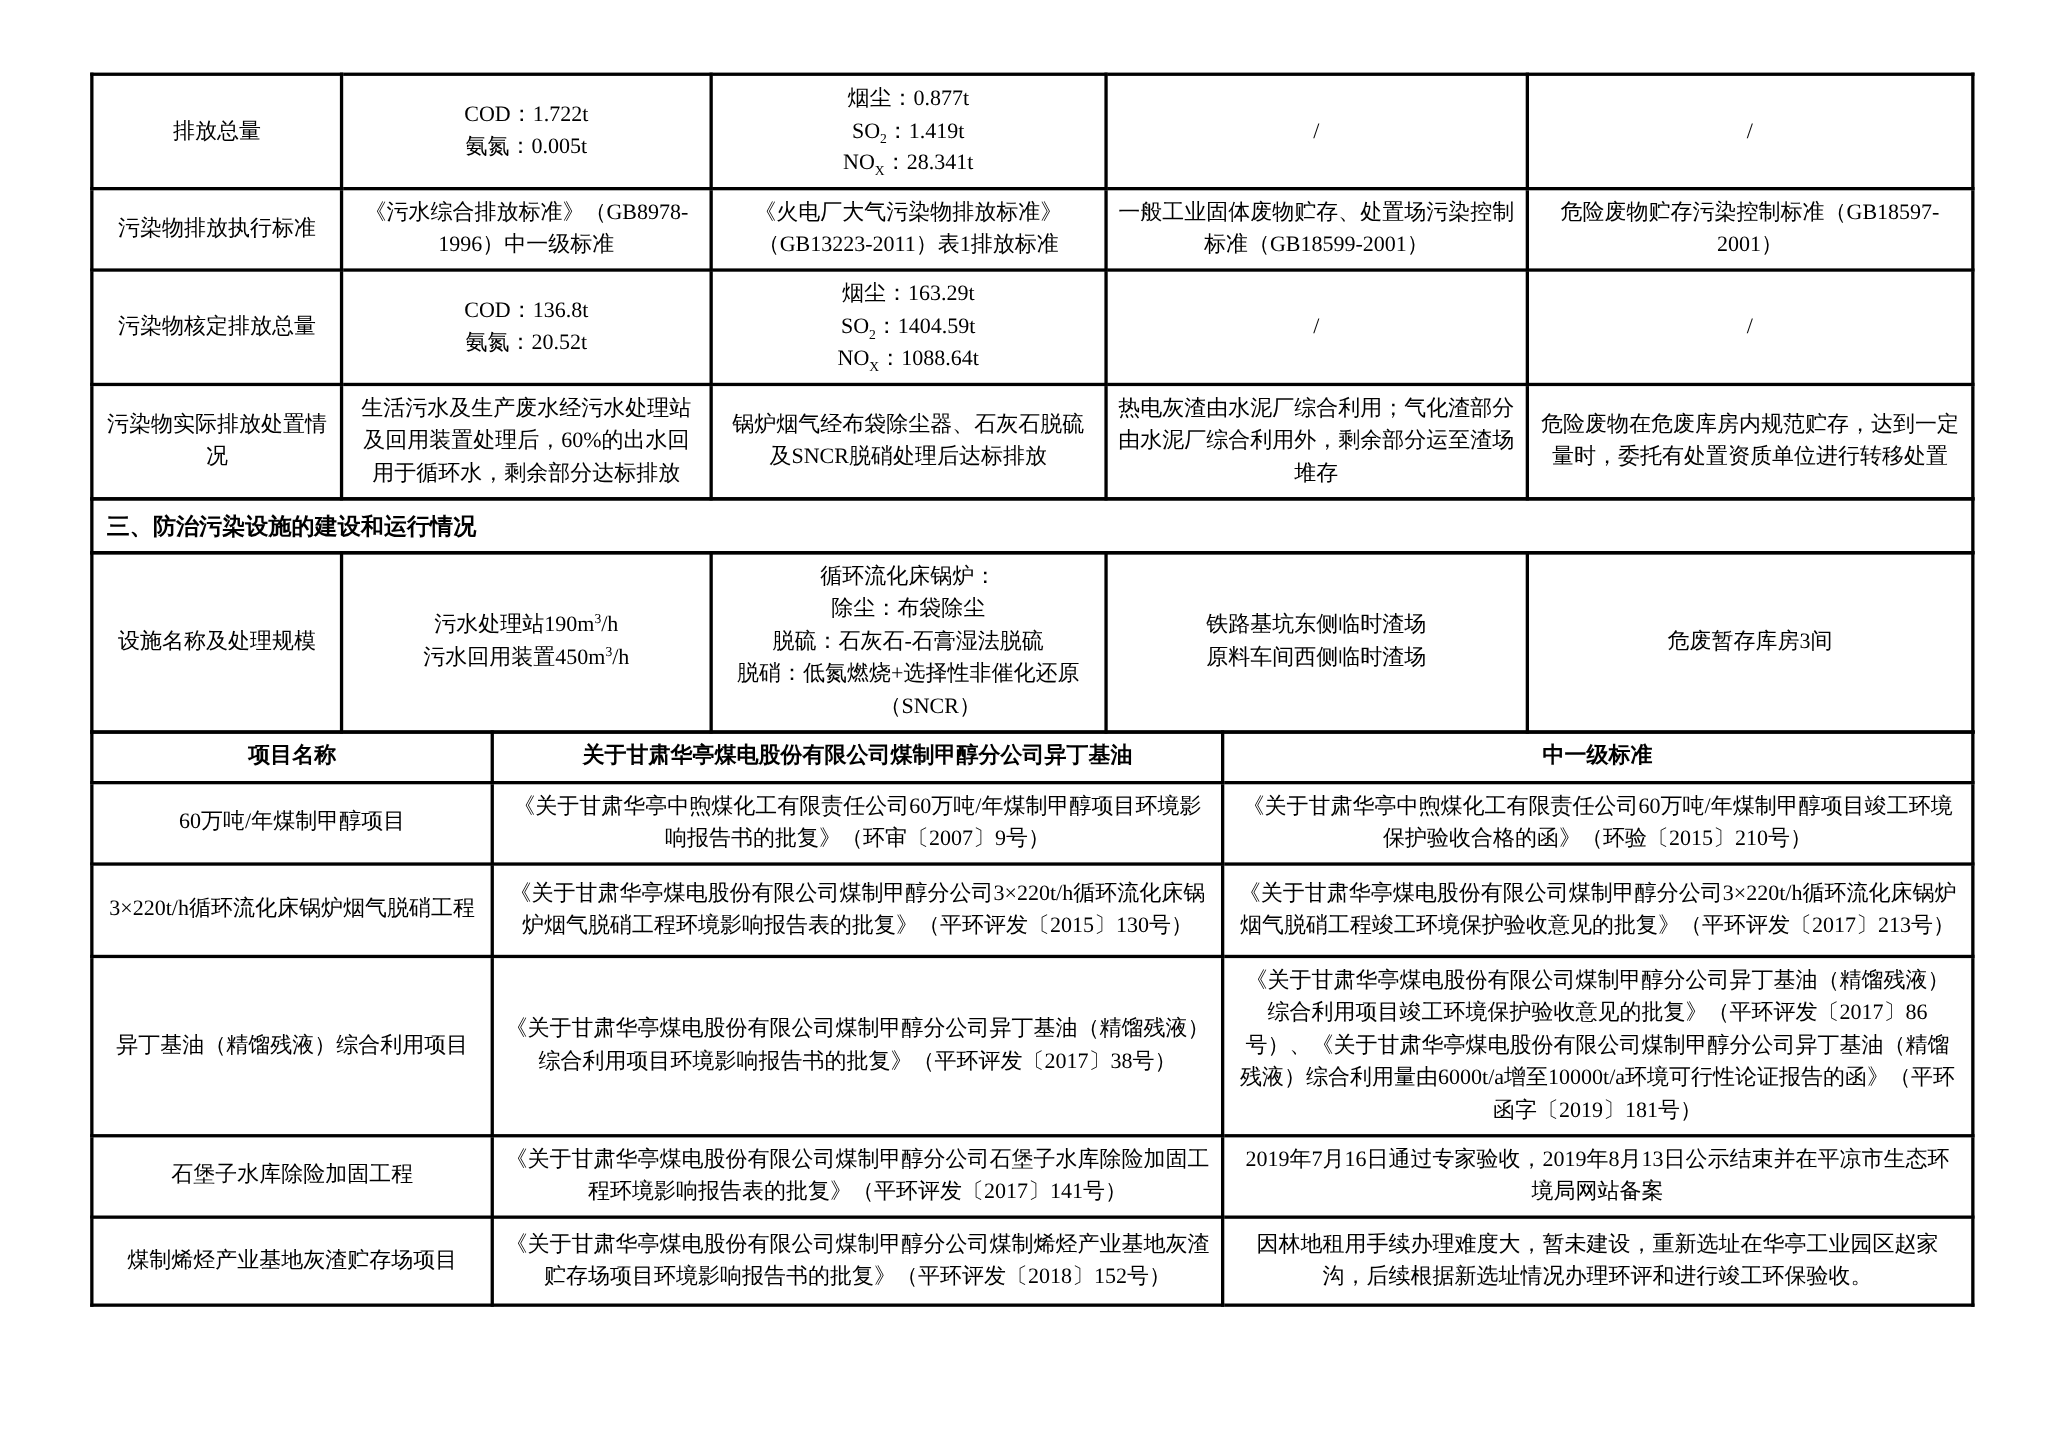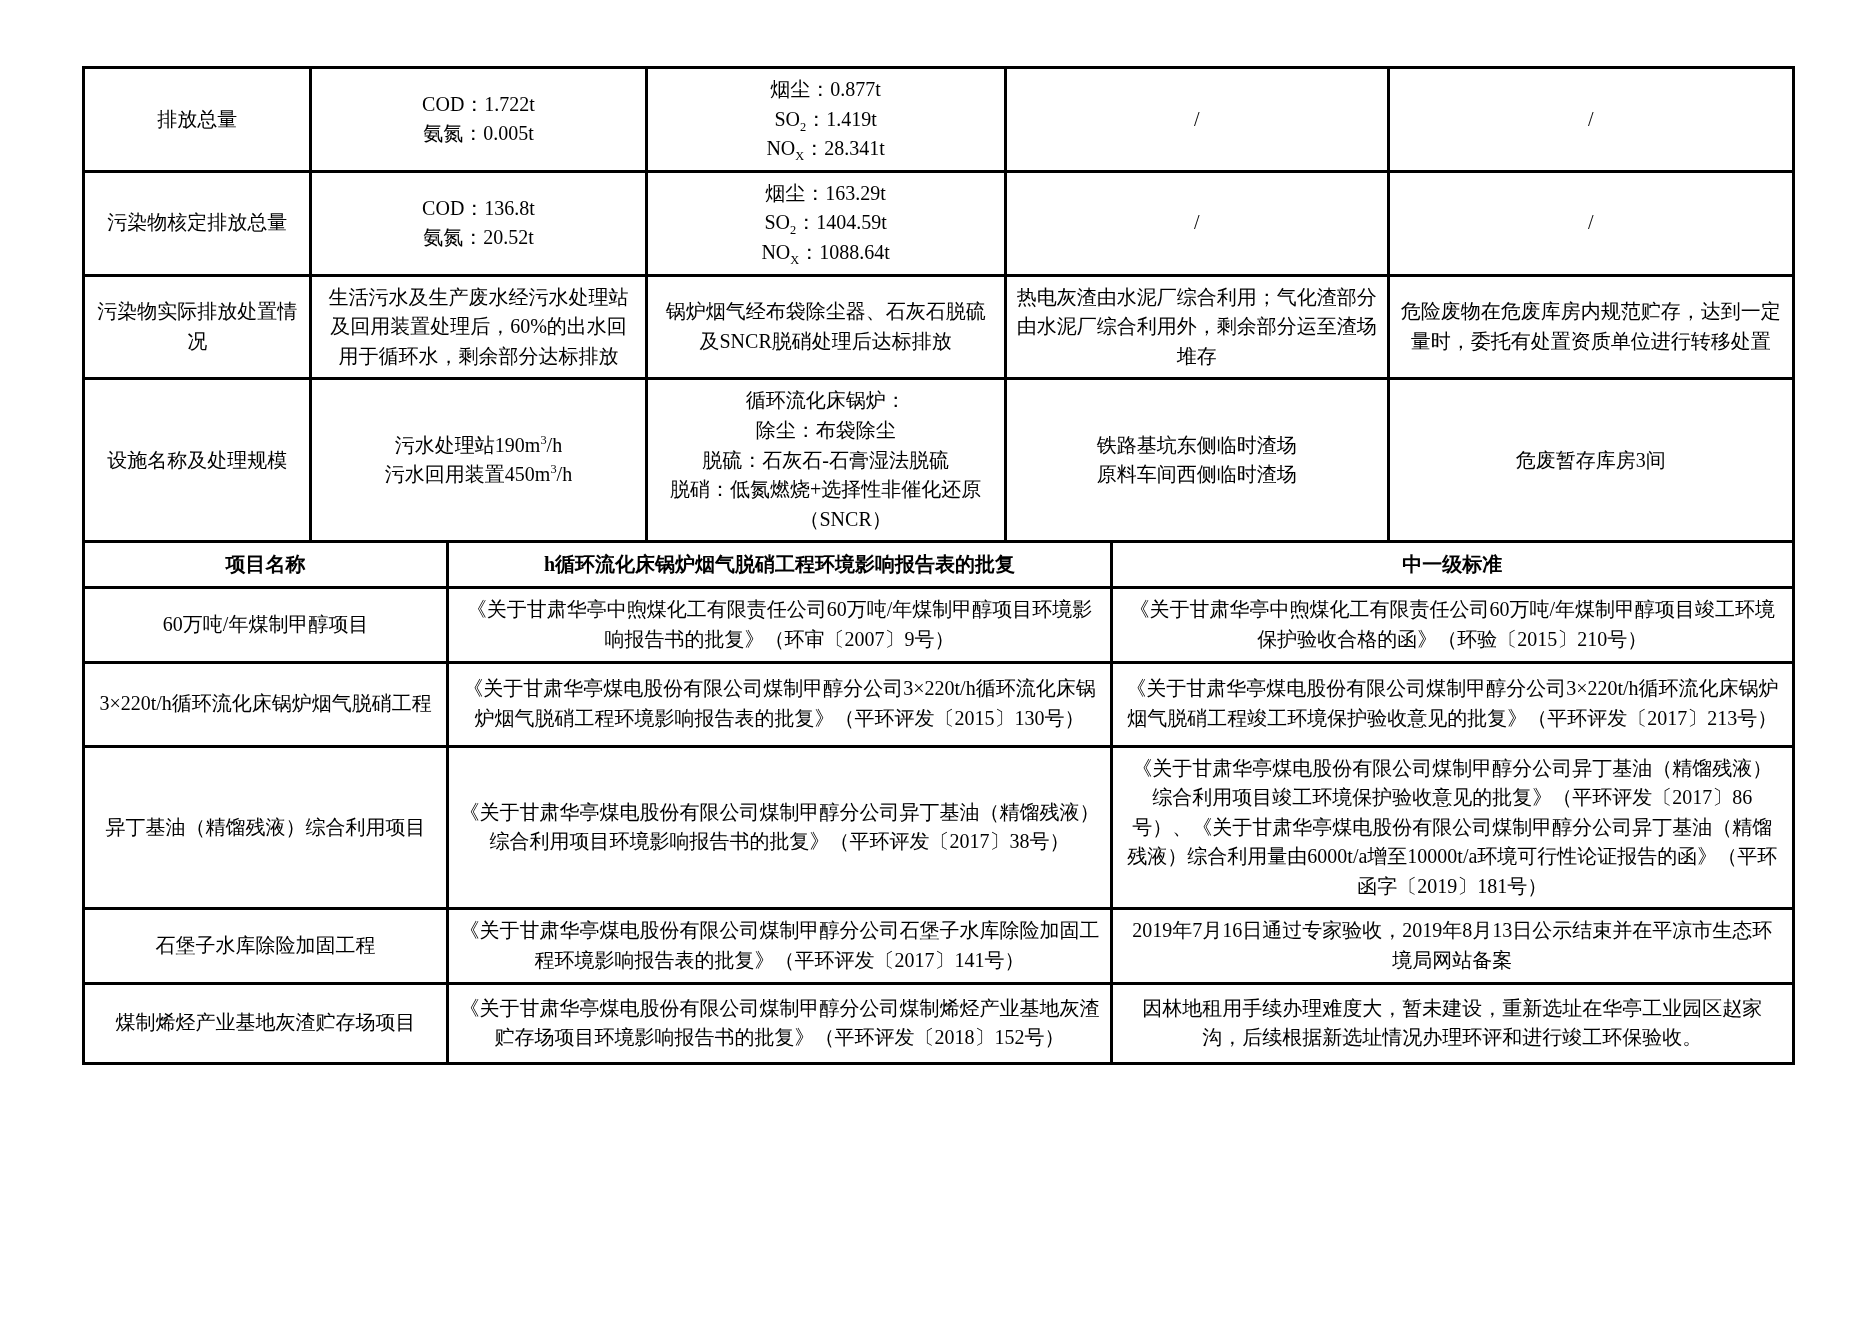--- a/index.html
+++ b/index.html
@@ -71,20 +71,27 @@
             <div><span>氨氮：0.005t</span></div>
           </td>
         <td>
             <div><span>烟尘：0.877t</span></div>
             <div><span>SO</span><sub>2</sub><span>：1.419t</span></div>
             <div><span>NO</span><sub>X</sub><span>：28.341t</span></div>
           </td>
         <td>/</td>
         <td>/</td>
       </tr>
+      <tr style="height:74px">
+        <td class="label">污染物排放执行标准</td>
+        <td>《污水综合排放标准》（GB8978-1996）中一级标准</td>
+        <td>《火电厂大气污染物排放标准》（GB13223-2011）表1排放标准</td>
+        <td>一般工业固体废物贮存、处置场污染控制标准（GB18599-2001）</td>
+        <td>危险废物贮存污染控制标准（GB18597-2001）</td>
+      </tr>
       <tr style="height:96px">
         <td class="label">污染物核定排放总量</td>
         <td>
             <div><span>COD：136.8t</span></div>
             <div><span>氨氮：20.52t</span></div>
           </td>
         <td>
             <div><span>烟尘：163.29t</span></div>
             <div><span>SO</span><sub>2</sub><span>：1404.59t</span></div>
             <div><span>NO</span><sub>X</sub><span>：1088.64t</span></div>
@@ -95,20 +102,21 @@
       <tr style="height:100px">
         <td class="label">污染物实际排放处置情况</td>
         <td>生活污水及生产废水经污水处理站及回用装置处理后，60%的出水回用于循环水，剩余部分达标排放</td>
         <td>锅炉烟气经布袋除尘器、石灰石脱硫及SNCR脱硝处理后达标排放</td>
         <td>热电灰渣由水泥厂综合利用；气化渣部分由水泥厂综合利用外，剩余部分运至渣场堆存</td>
         <td>危险废物在危废库房内规范贮存，达到一定量时，委托有处置资质单位进行转移处置</td>
       </tr>
     </tbody>
   </table>
 
+  <div class="band merge-up">三、防治污染设施的建设和运行情况</div>
 
   <table class="grid merge-up">
     <colgroup>
       <col style="width:13.3%">
         <col style="width:19.6%">
         <col style="width:21.0%">
         <col style="width:22.4%">
         <col style="width:23.7%">
     </colgroup>
     <tbody>
@@ -137,21 +145,21 @@
 
   <table class="grid merge-up">
     <colgroup>
       <col style="width:21.3%">
         <col style="width:38.8%">
         <col style="width:39.9%">
     </colgroup>
     <tbody>
       <tr style="height:46px">
         <th>项目名称</th>
-        <th>h循环流化床锅炉烟气脱硝工程环境影响报告表的批复</th>
+        <th>关于甘肃华亭煤电股份有限公司煤制甲醇分公司异丁基油</th>
         <th>中一级标准</th>
       </tr>
       <tr style="height:64px">
         <td>60万吨/年煤制甲醇项目</td>
         <td>《关于甘肃华亭中煦煤化工有限责任公司60万吨/年煤制甲醇项目环境影响报告书的批复》（环审〔2007〕9号）</td>
         <td>《关于甘肃华亭中煦煤化工有限责任公司60万吨/年煤制甲醇项目竣工环境保护验收合格的函》（环验〔2015〕210号）</td>
       </tr>
       <tr style="height:84px">
         <td>3×220t/h循环流化床锅炉烟气脱硝工程</td>
         <td>《关于甘肃华亭煤电股份有限公司煤制甲醇分公司3×220t/h循环流化床锅炉烟气脱硝工程环境影响报告表的批复》（平环评发〔2015〕130号）</td>

